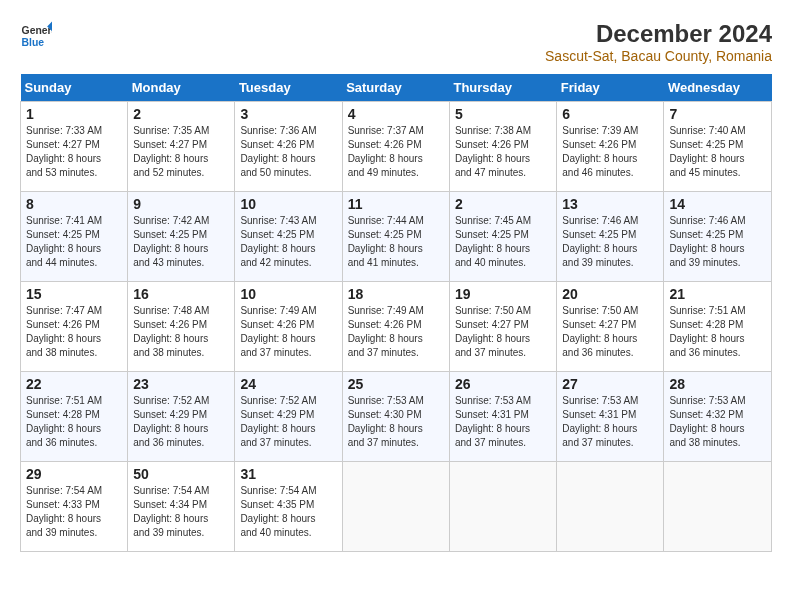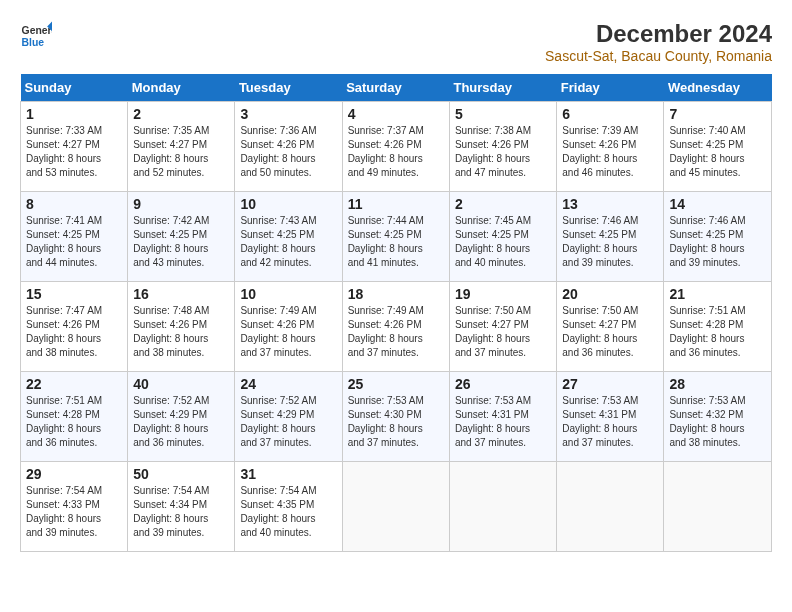--- a/index.html
+++ b/index.html
@@ -197,21 +197,21 @@
           <span class="day-num">21</span>
           <div class="day-detail">Sunrise: 7:51 AM<br>Sunset: 4:28 PM<br>Daylight: 8 hours<br>and 36 minutes.</div>
         </td>
       </tr>
       <tr>
         <td>
           <span class="day-num">22</span>
           <div class="day-detail">Sunrise: 7:51 AM<br>Sunset: 4:28 PM<br>Daylight: 8 hours<br>and 36 minutes.</div>
         </td>
         <td>
-          <span class="day-num">40</span>
+          <span class="day-num">23</span>
           <div class="day-detail">Sunrise: 7:52 AM<br>Sunset: 4:29 PM<br>Daylight: 8 hours<br>and 36 minutes.</div>
         </td>
         <td>
           <span class="day-num">24</span>
           <div class="day-detail">Sunrise: 7:52 AM<br>Sunset: 4:29 PM<br>Daylight: 8 hours<br>and 37 minutes.</div>
         </td>
         <td>
           <span class="day-num">25</span>
           <div class="day-detail">Sunrise: 7:53 AM<br>Sunset: 4:30 PM<br>Daylight: 8 hours<br>and 37 minutes.</div>
         </td>

